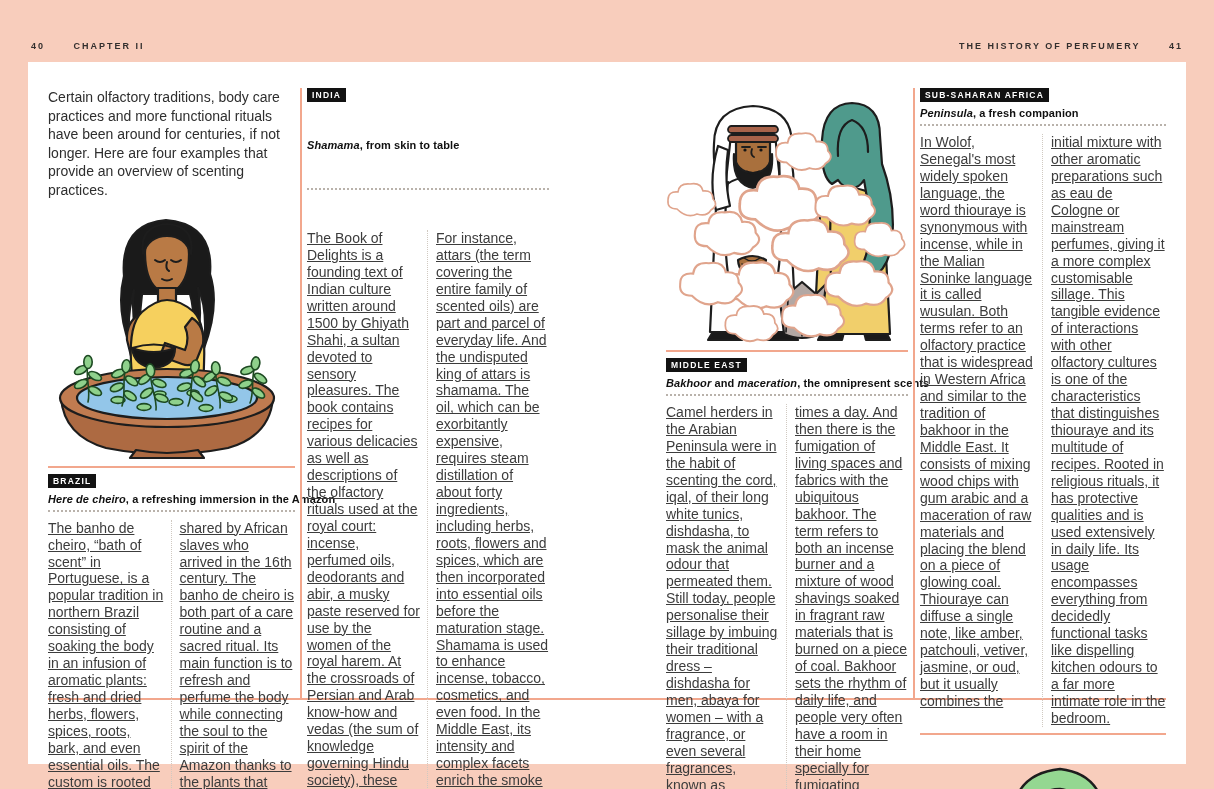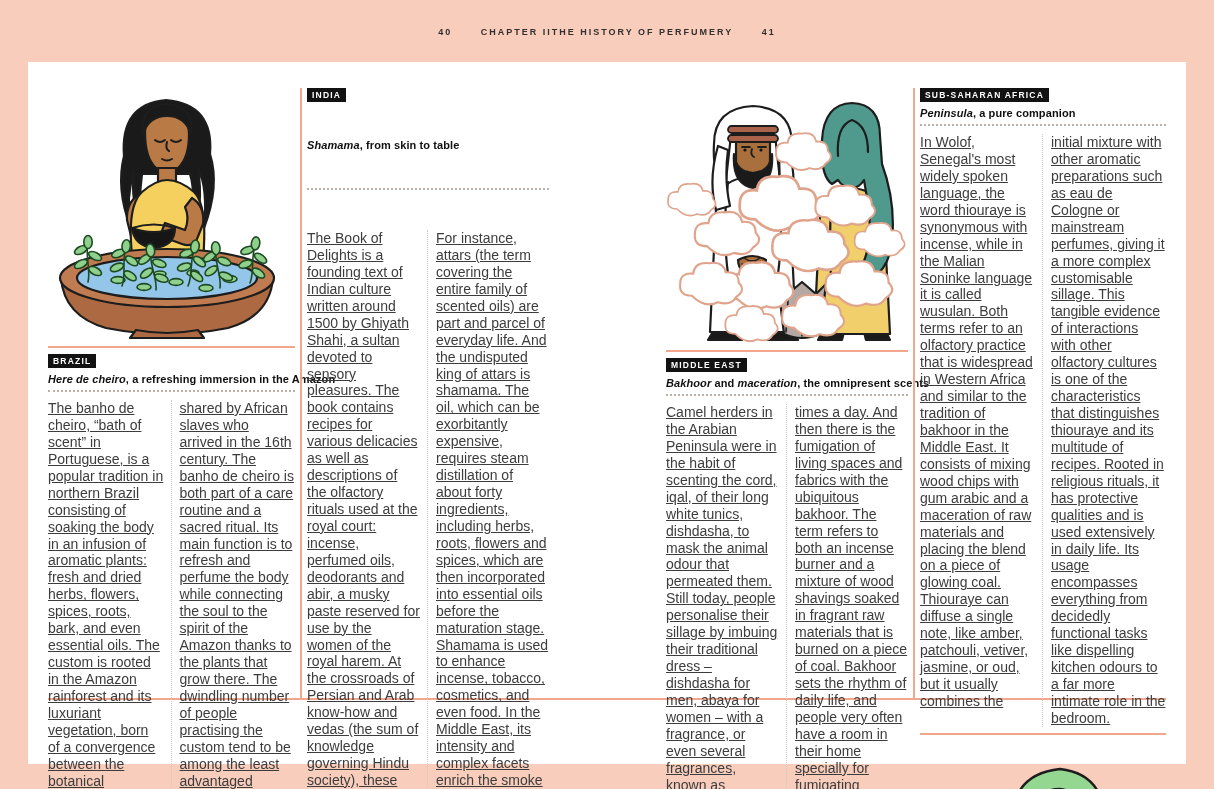--- a/index.html
+++ b/index.html
@@ -1,19 +1,19 @@
 <!DOCTYPE html>
 <html><head>
 <meta charset="utf-8">
 <style>
   * { margin:0; padding:0; box-sizing:border-box; }
   html,body { width:1214px; height:789px; }
   body { background:#f8cdbc; font-family:"Liberation Sans",sans-serif; position:relative; overflow:hidden; color:#3c3c3c; }
 
-  .running { position:absolute; top:27px; left:31px; right:31px; display:flex; justify-content:center; font-size:9px; font-weight:bold; letter-spacing:2px; color:#332f2e; }
+  .running { position:absolute; top:41px; left:31px; right:31px; display:flex; justify-content:space-between; font-size:9px; font-weight:bold; letter-spacing:2px; color:#332f2e; }
   .running .grp span { margin-right:24px; }
   .running .grp span:last-child { margin-right:0; }
 
   .page { position:absolute; left:28px; top:62px; width:1158px; height:702px; background:#ffffff; padding:12px 20px 0; }
 
   .title-block { border-top:2px solid #141414; border-bottom:3px solid #141414; padding:7px 0 9px; }
   h1.title { font-size:34px; font-weight:bold; color:#121212; white-space:nowrap; letter-spacing:2px; transform:scale(0.56,1); transform-origin:left center; font-family:"Liberation Sans",sans-serif; }
 
   .content { margin-top:14px; display:flex; height:612px; border-bottom:2px solid #f2a78d; }
   .col { display:flex; flex-direction:column; }
@@ -53,20 +53,21 @@
     <span>THE HISTORY OF PERFUMERY</span>
     <span>41</span>
   </div>
 </div>
 
 <div class="page">
 
   <div class="content">
 
     <div class="col col-a">
+      <p class="intro">Certain olfactory traditions, body care practices and more functional rituals have been around for centuries, if not longer. Here are four examples that provide an overview of scenting practices.</p>
 
       <div class="illus">
         <svg width="247" height="252" viewBox="0 0 247 252">
           <defs>
             <g id="sprig">
               <path d="M0,0 C3,-12 -3,-26 0,-38" fill="none"></path>
               <ellipse cx="-7" cy="-32" rx="7" ry="3.6" transform="rotate(-28 -7 -32)"></ellipse>
               <ellipse cx="7" cy="-26" rx="7" ry="3.6" transform="rotate(28 7 -26)"></ellipse>
               <ellipse cx="-7" cy="-18" rx="7" ry="3.6" transform="rotate(-28 -7 -18)"></ellipse>
               <ellipse cx="7" cy="-11" rx="7" ry="3.6" transform="rotate(28 7 -11)"></ellipse>
@@ -249,21 +250,21 @@
       <div class="twocol">
         <p class="c1">Camel herders in the Arabian Peninsula were in the habit of scenting the cord, iqal, of their long white tunics, dishdasha, to mask the animal odour that permeated them. Still today, people personalise their sillage by imbuing their traditional dress – dishdasha for men, abaya for women – with a fragrance, or even several fragrances, known as layering. The rigour of customary attire is counterbalanced with scented oils for the body, such as makhmariya, inspired by Indian attars, and Western or locally branded eaux de toilette that are sprayed on the skin and clothes several</p>
         <p class="c2">times a day. And then there is the fumigation of living spaces and fabrics with the ubiquitous bakhoor. The term refers to both an incense burner and a mixture of wood shavings soaked in fragrant raw materials that is burned on a piece of coal. Bakhoor sets the rhythm of daily life, and people very often have a room in their home specially for fumigating clothes. Guests are greeted by the burner on their arrival, with deference towards especially distinguished visitors expressed by the use of pure oud chips.</p>
       </div>
     </div>
 
     <div class="vrule"></div>
 
     <div class="col col-d">
       <span class="tag">SUB-SAHARAN AFRICA</span>
-      <h2 class="sec-h"><em>Peninsula</em><span></span><em></em><span>, a pure companion</span></h2>
+      <h2 class="sec-h"><em>Peninsula</em><span></span><em></em><span>, a fresh companion</span></h2>
       <div class="dotted"></div>
       <div class="twocol">
         <p class="c1">In Wolof, Senegal's most widely spoken language, the word thiouraye is synonymous with incense, while in the Malian Soninke language it is called wusulan. Both terms refer to an olfactory practice that is widespread in Western Africa and similar to the tradition of bakhoor in the Middle East. It consists of mixing wood chips with gum arabic and a maceration of raw materials and placing the blend on a piece of glowing coal. Thiouraye can diffuse a single note, like amber, patchouli, vetiver, jasmine, or oud, but it usually combines the</p>
         <p class="c2">initial mixture with other aromatic preparations such as eau de Cologne or mainstream perfumes, giving it a more complex customisable sillage. This tangible evidence of interactions with other olfactory cultures is one of the characteristics that distinguishes thiouraye and its multitude of recipes. Rooted in religious rituals, it has protective qualities and is used extensively in daily life. Its usage encompasses everything from decidedly functional tasks like dispelling kitchen odours to a far more intimate role in the bedroom.</p>
       </div>
       <div class="hrule"></div>
       <div class="illus push-bottom">
         <svg width="246" height="278" viewBox="0 0 246 278">
           <g stroke="#1d1d1d" stroke-width="2.4" stroke-linecap="round" stroke-linejoin="round">
             <g fill="none" stroke="#e0a48c" stroke-width="2">

